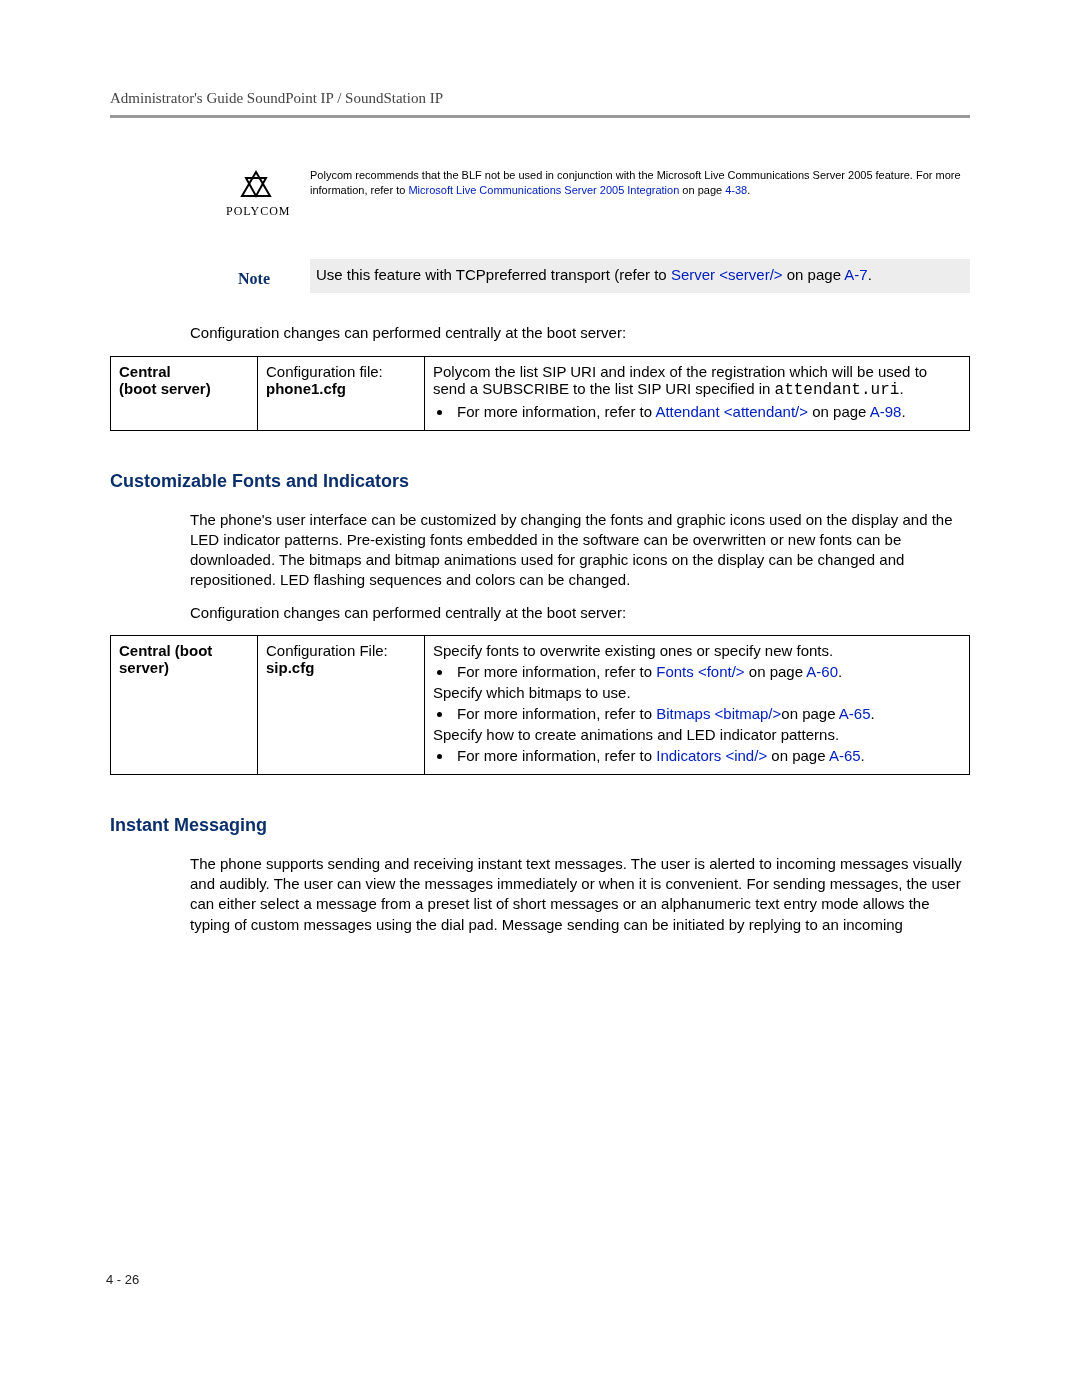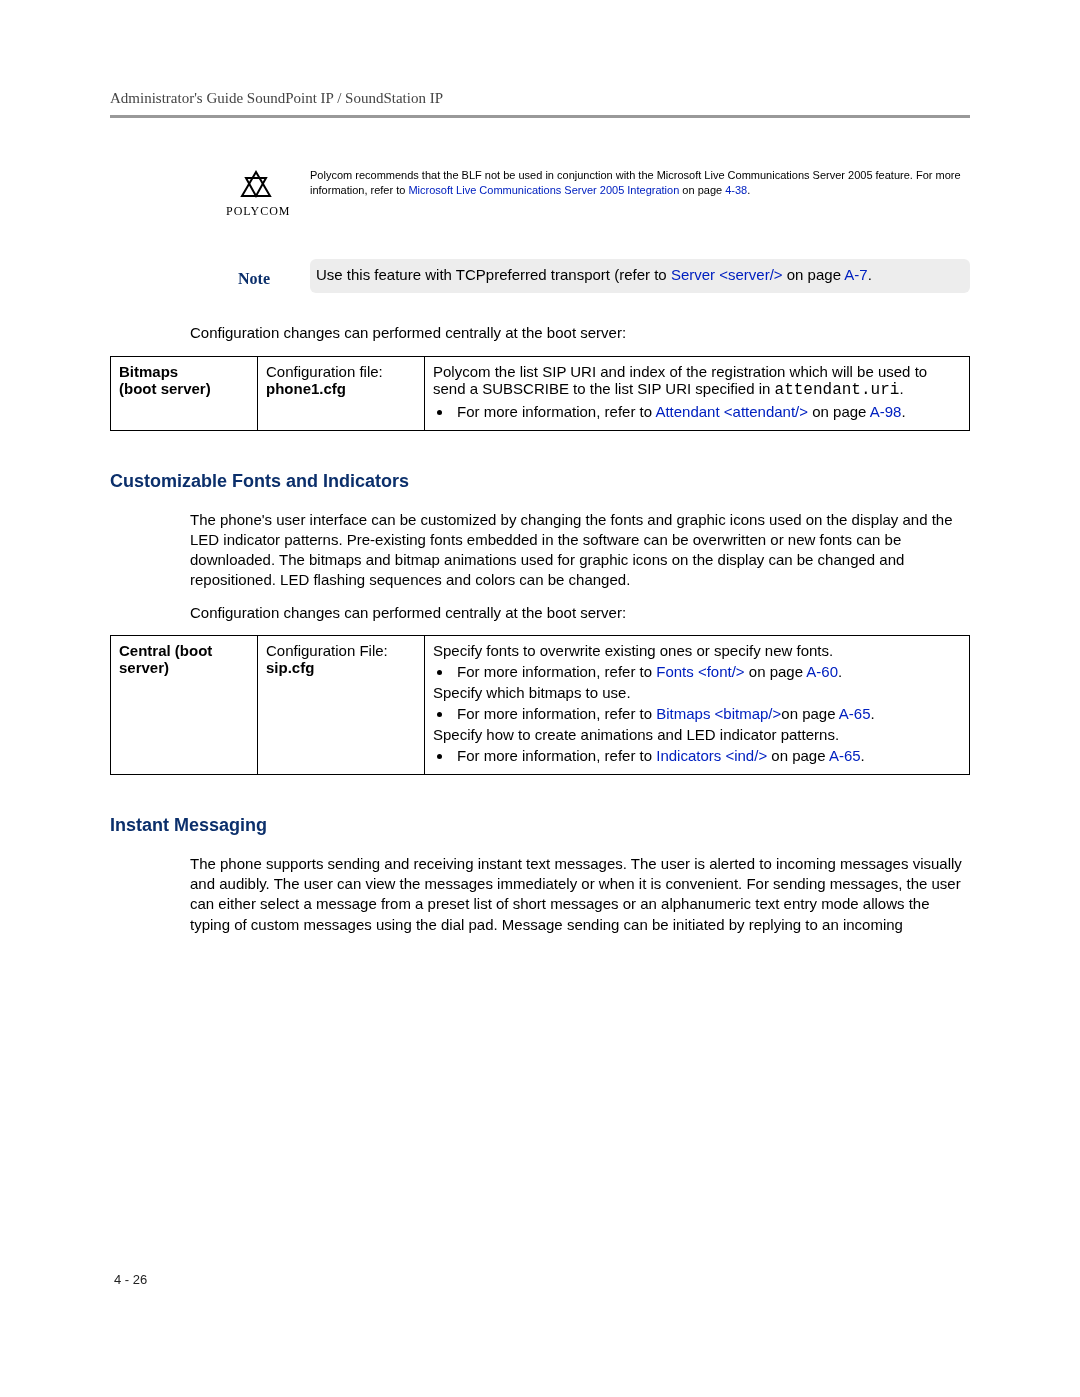--- a/index.html
+++ b/index.html
@@ -82,21 +82,20 @@
     font-weight: bold;
     color: #0b2f6b;
     font-size: 16px;
   }
   .note-body {
     background: #ededed;
     padding: 6px 10px 8px 6px;
     font-size: 15px;
     line-height: 1.35;
     flex: 1;
-    border-radius: 6px;
   }
   .body-indent {
     margin-left: 80px;
     font-family: Liberation Sans, sans-serif;
     font-size: 15px;
     line-height: 1.35;
     margin-bottom: 12px;
   }
   table.config {
     width: 100%;
@@ -126,21 +125,21 @@
   h2.section {
     font-family: Verdana, Geneva, sans-serif;
     font-weight: bold;
     color: #0b2f6b;
     font-size: 18px;
     margin: 30px 0 18px 0;
   }
   .page-footer {
     position: absolute;
     bottom: 110px;
-    left: 114px;
+    left: 106px;
     font-size: 13px;
     color: #222;
   }
 </style>
 </head>
 <body>
 
 <div class="page">
 
   <div class="header-text">Administrator's Guide SoundPoint IP / SoundStation IP</div>
@@ -171,21 +170,21 @@
       <span>Use this feature with TCPpreferred transport (refer to </span><span class="link">Server &lt;server/&gt;</span><span> on page </span><span class="link">A-7</span><span>.</span>
     </div>
   </div>
 
   <div class="body-indent">Configuration changes can performed centrally at the boot server:</div>
 
   <table class="config">
     <tbody>
         <tr>
       <td class="col1">
-        <span>Bitmaps</span><br>
+        <span>Central</span><br>
         <span>(boot server)</span>
       </td>
       <td class="col2">
         <span style="font-weight:normal">Configuration file:</span><br>
         <b>phone1.cfg</b>
       </td>
       <td>
         <span>Polycom the list SIP URI and index of the registration which will be used to send a SUBSCRIBE to the list SIP URI specified in </span><span class="cfg-mono">attendant.uri</span><span>.</span>
         <ul class="config-bullets">
           <li>

